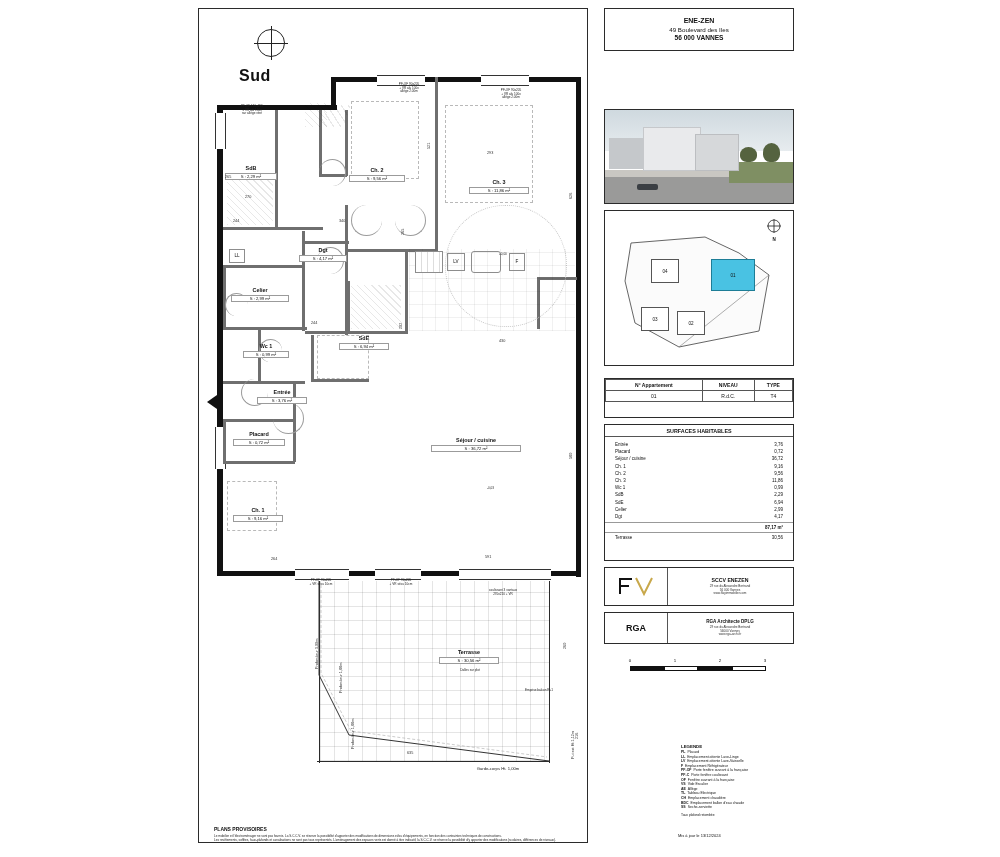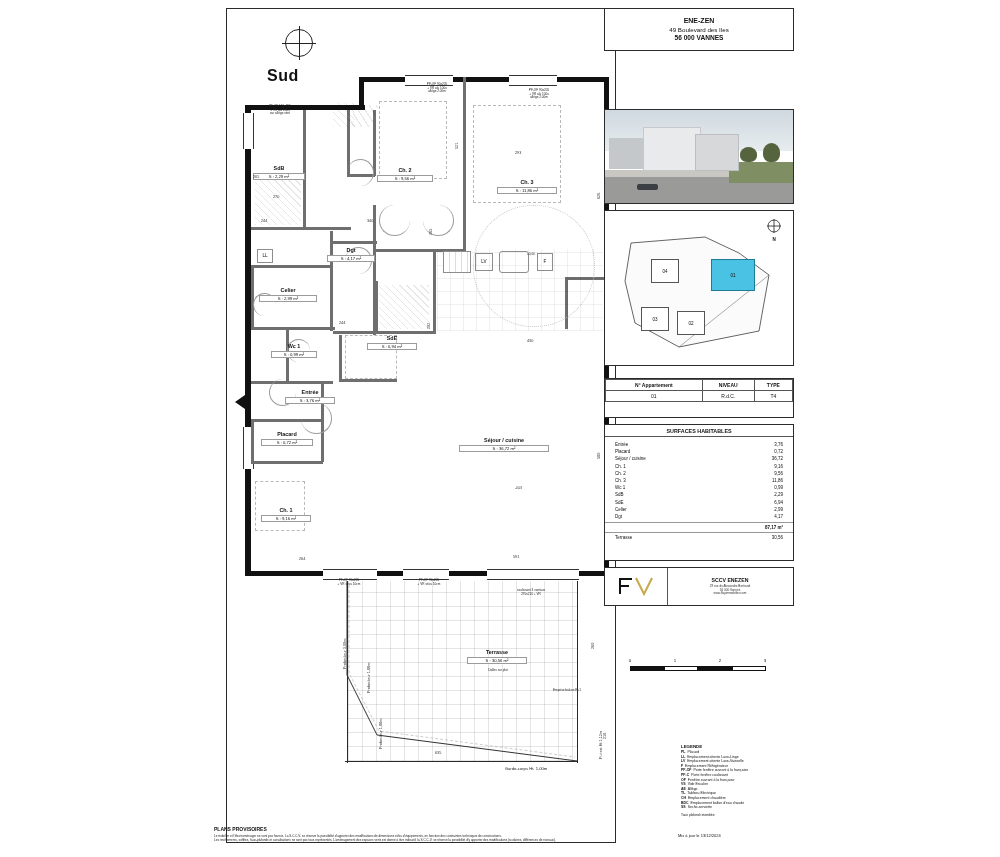--- a/index.html
+++ b/index.html
@@ -6,21 +6,21 @@
   body{width:1000px;height:857px;position:relative;font-family:"Liberation Sans",sans-serif;color:#111;overflow:hidden;}
   .sheet{position:absolute;left:0;top:0;width:1000px;height:857px;background:#fff;}
 
   
   .box{position:absolute;box-sizing:border-box;}
   .bord{border:1px solid #222;}
   .ctr{display:flex;align-items:center;justify-content:center;text-align:center;}
   .tiny{font-size:4.6px;line-height:1.25;}
 
   
-  #plan-frame{left:198px;top:8px;width:390px;height:835px;border:1px solid #2b2b2b;background:#fff;margin-left:28px;}
+  #plan-frame{left:198px;top:8px;width:390px;height:835px;border:1px solid #2b2b2b;background:#fff;}
   #plan-inner{position:absolute;left:0;top:0;width:390px;height:835px;overflow:hidden;}
 
   
   .wall{position:absolute;background:#111;}
   .wallg{position:absolute;background:#6f6f6f;}
   .thin{position:absolute;background:#2a2a2a;}
 
   
   .room{position:absolute;background:#fff;}
   .hatch{position:absolute;background:
@@ -437,20 +437,29 @@
       </svg>
     </div>
     <div class="sccv-r">
       <div class="sccv-name">SCCV ENEZEN</div>
       <div class="sccv-addr" style="white-space:pre-line;">29 rue du Alexandre Bertrand
 56 000 Vannes
 www.flayimmobilier.com</div>
     </div>
   </div>
 
+  <div class="rbox" id="b-rga">
+    <div class="rga-l">RGA</div>
+    <div class="rga-r">
+      <div class="rga-name">RGA Architecte DPLG</div>
+      <div class="rga-addr" style="white-space:pre-line;">29 rue du Alexandre Bertrand
+56000 Vannes
+www.rga-archi.fr</div>
+    </div>
+  </div>
 
   <div id="scalebar">
     <div class="sb-seg" style="left:0;width:34px;background:#111;"></div>
     <div class="sb-seg" style="left:34px;width:34px;background:#fff;"></div>
     <div class="sb-seg" style="left:68px;width:34px;background:#111;"></div>
     <div class="sb-seg" style="left:102px;width:34px;background:#fff;"></div>
     <div class="sb-lab" style="left:0px;">0</div>
     <div class="sb-lab" style="left:45px;">1</div>
     <div class="sb-lab" style="left:90px;">2</div>
     <div class="sb-lab" style="left:135px;">3</div>

